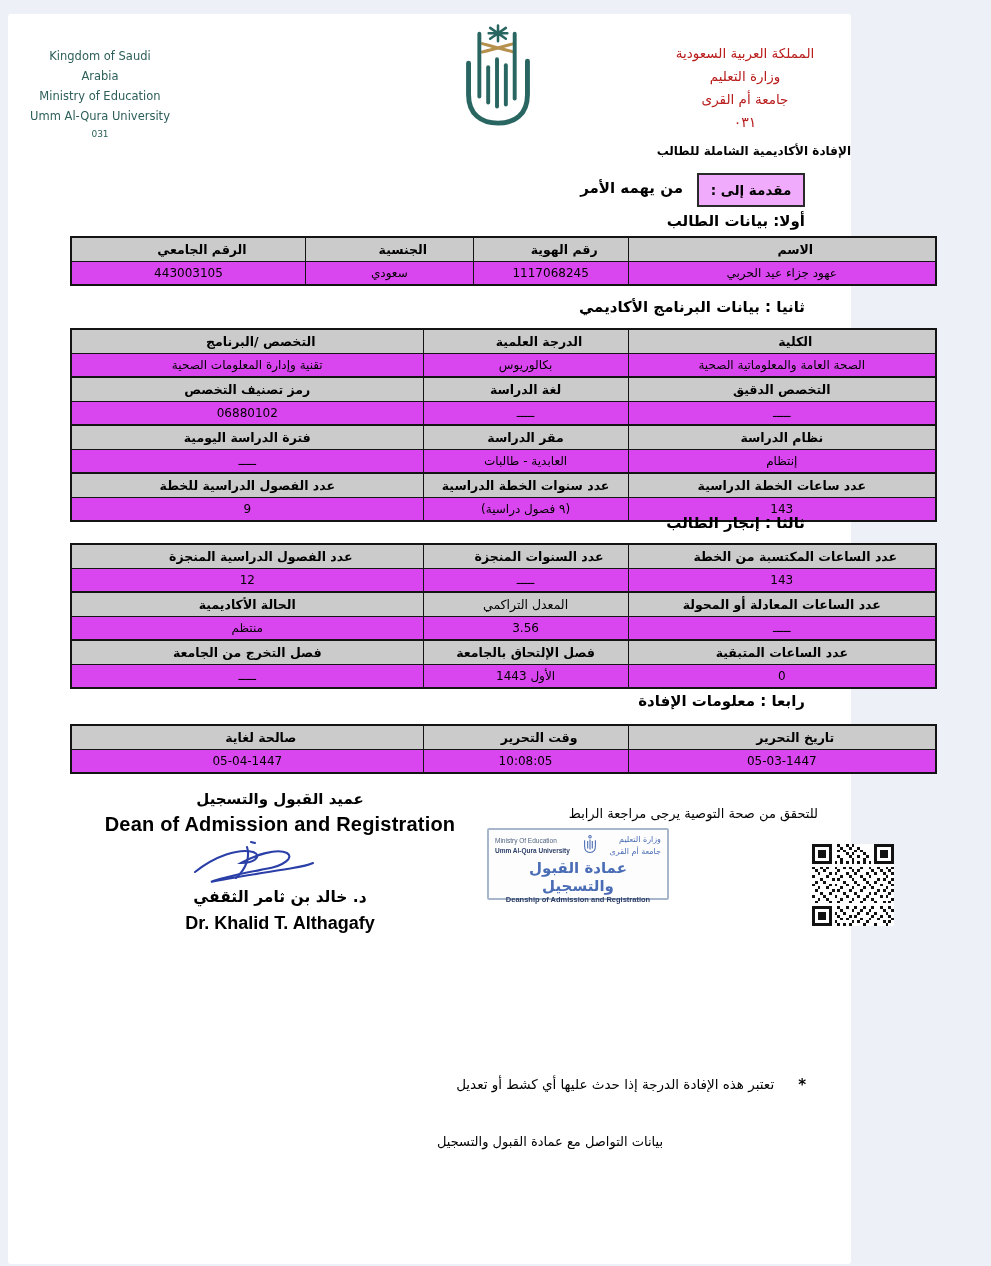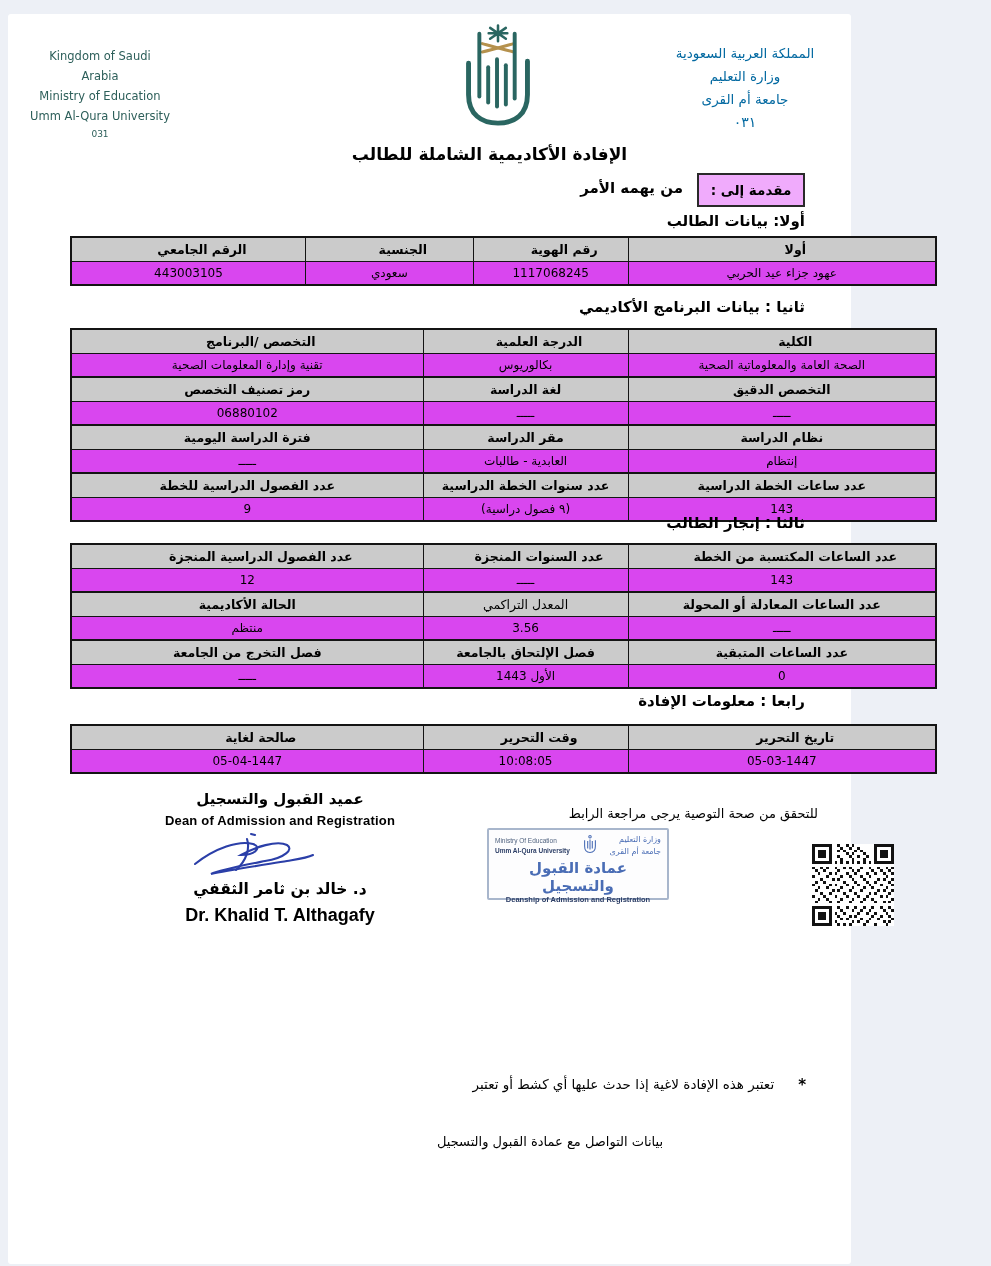--- a/index.html
+++ b/index.html
@@ -5,47 +5,47 @@
   html,body{margin:0;padding:0;}
   body{background:#e9edf4;font-family:"DejaVu Sans",sans-serif;}
   .canvas{position:relative;width:991px;height:1266px;background:#edf0f6;overflow:hidden;}
   .page{position:absolute;left:8px;top:8px;width:843px;height:1250px;background:#ffffff;border-radius:3px;margin-top:6px;}
 
   
   .hdr-en{position:absolute;left:22px;top:32px;width:140px;text-align:center;
           color:#2d5f5a;font-size:11.5px;line-height:1.75;}
   .hdr-en .small{font-size:9px;}
   .hdr-ar{position:absolute;right:26px;top:28px;width:160px;text-align:center;
-          color:#0369a1;font-size:13.5px;line-height:1.7;direction:rtl;}
+          color:#b91c1c;font-size:13.5px;line-height:1.7;direction:rtl;}
   .hdr-ar .small{font-size:14px;}
   .logo{position:absolute;left:438px;top:8px;}
 
   
-  .doc-title{position:absolute;top:130px;left:120px;right:0;text-align:center;
-             font-weight:bold;font-size:17px;direction:rtl;}
+  .doc-title{position:absolute;top:130px;left:120px;right:0;text-align:right;
+             font-weight:bold;font-size:12px;direction:rtl;}
   .presented-box{position:absolute;top:159px;right:46px;width:104px;height:30px;
                  background:#f0abfc;border:2px solid #2a2a2a;display:flex;align-items:center;justify-content:center;
                  font-weight:bold;font-size:13.5px;direction:rtl;}
   .presented-val{position:absolute;top:165px;right:168px;font-weight:bold;font-size:15px;direction:rtl;}
 
   .sec-head{position:absolute;right:46px;font-weight:bold;font-size:15px;direction:rtl;}
 
   
   table.doc{position:absolute;left:62px;width:867px;border-collapse:collapse;direction:rtl;
             table-layout:fixed;border:2px solid #141414;}
   table.doc td{border:1px solid #141414;text-align:center;vertical-align:middle;overflow:hidden;white-space:nowrap;}
   table.doc tr.hdr td{background:#cbcbcb;font-weight:bold;font-size:12.5px;height:21px;border-top-width:2px;}
   table.doc tr.hdr td.light{font-weight:normal;}
   table.doc tr.val td{background:#d946ef;font-size:12px;height:20px;}
   table.doc tr:first-child td{border-top-width:0;padding-left:28px;}
 
   
   .dean{position:absolute;left:72px;top:776px;width:400px;text-align:center;}
   .dean .t-ar{font-weight:bold;font-size:15px;direction:rtl;}
-  .dean .t-en{font-weight:bold;font-size:13px;margin-top:5px;font-family:"Liberation Sans",sans-serif;letter-spacing:.2px;}
+  .dean .t-en{font-weight:bold;font-size:20px;margin-top:5px;font-family:"Liberation Sans",sans-serif;letter-spacing:.2px;}
   .dean .sig{position:relative;left:-26px;margin-top:2px;height:50px;}
   .dean .n-ar{font-weight:bold;font-size:15.5px;direction:rtl;margin-top:0px;}
   .dean .n-en{font-weight:bold;font-size:18px;margin-top:7px;font-family:"Liberation Sans",sans-serif;}
 
   .stamp{position:absolute;left:479px;top:814px;width:182px;height:72px;background:#fdfdfe;
          border:2px solid #a8b6cc;border-radius:2px;box-sizing:border-box;padding:4px 6px 2px;}
   .stamp .row{display:flex;align-items:center;justify-content:space-between;}
   .stamp .en{font-family:"Liberation Sans",sans-serif;color:#51637f;font-size:6.5px;line-height:1.5;text-align:left;}
   .stamp .en b{color:#2c3e66;}
   .stamp .ar{color:#4a6db5;font-size:8px;line-height:1.5;direction:rtl;text-align:right;}
@@ -110,21 +110,21 @@
   <div class="sec-head" style="top:198px;">أولا: بيانات الطالب</div>
   <table class="doc" style="top:222px;">
     <colgroup>
           <col style="width:35.6%">
           <col style="width:17.9%">
           <col style="width:19.4%">
           <col style="width:27.1%">
         </colgroup>
     <tbody>
           <tr class="hdr">
-      <td>أولا</td>
+      <td>الاسم</td>
       <td>رقم الهوية</td>
       <td>الجنسية</td>
       <td>الرقم الجامعي</td>
     </tr>
     <tr class="val">
       <td>عهود جزاء عيد الحربي</td>
       <td>1117068245</td>
       <td>سعودي</td>
       <td>443003105</td>
     </tr>
@@ -324,21 +324,21 @@
         M9 25h1v1H9z M13 25h1v1h-1z M15 25h1v1h-1z M21 25h1v1h-1z M24 25h1v1h-1z M27 25h1v1h-1z
         M10 26h1v1h-1z M12 26h1v1h-1z M17 26h1v1h-1z M20 26h1v1h-1z M23 26h1v1h-1z M28 26h1v1h-1z
         M8 27h1v1H8z M14 27h1v1h-1z M16 27h1v1h-1z M19 27h1v1h-1z M25 27h1v1h-1z M27 27h1v1h-1z
         M9 28h1v1H9z M11 28h1v1h-1z M13 28h1v1h-1z M18 28h1v1h-1z M22 28h1v1h-1z M26 28h1v1h-1z"></path>
       </g>
     </svg>
   </div>
 
   <div class="footnote">
     <span class="star">*</span>
-    <span>تعتبر هذه الإفادة لاغية إذا حدث عليها أي كشط أو تعتبر</span>
+    <span>تعتبر هذه الإفادة الدرجة إذا حدث عليها أي كشط أو تعديل</span>
   </div>
 
   <div class="contact">
     <div class="l1">بيانات التواصل مع عمادة القبول والتسجيل</div>
   </div>
 
  </div>
 </div>
 
 </body></html>

